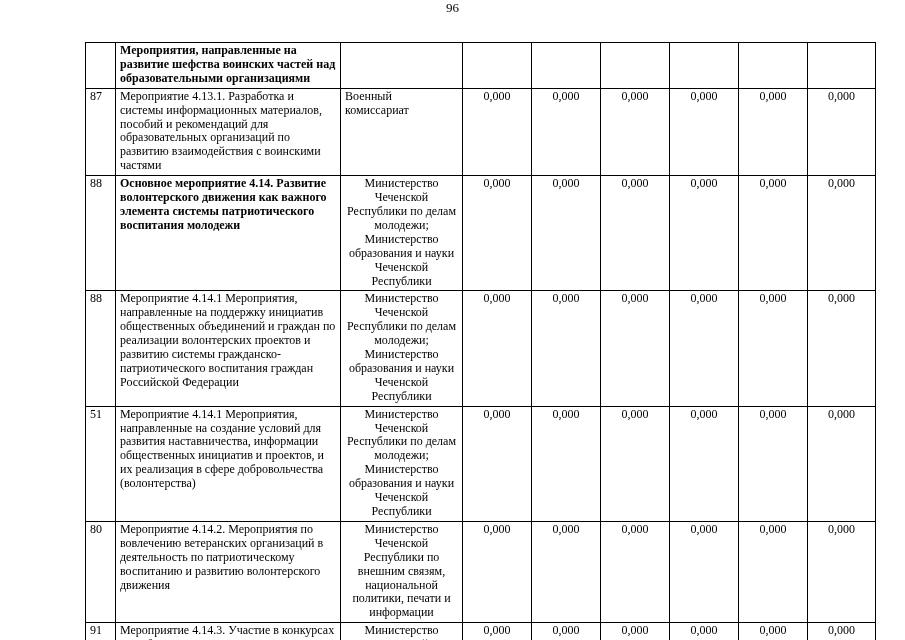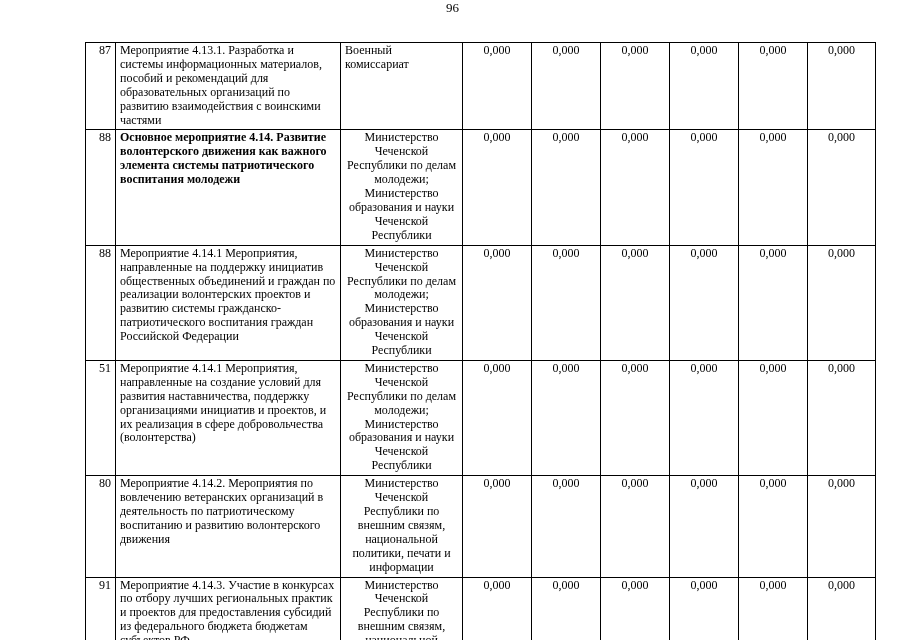--- a/index.html
+++ b/index.html
@@ -31,21 +31,21 @@
     font-size: 12px;
     line-height: 1.16;
   }
   table.doc-table td {
     border: 1px solid #000000;
     vertical-align: top;
     padding: 1px 4px 2px 4px;
     word-wrap: break-word;
   }
   td.col-num {
-    text-align: right;
+    text-align: left;
     padding-left: 1px;
     padding-right: 1px;
   }
   td.col-activity {
     text-align: left;
   }
   td.col-executor {
     text-align: center;
     margin-left: 12px;
   }
@@ -73,20 +73,31 @@
       <col style="width:225px">
       <col style="width:122px">
       <col style="width:69px">
       <col style="width:69px">
       <col style="width:69px">
       <col style="width:69px">
       <col style="width:69px">
       <col style="width:68px">
     </colgroup>
     <tbody>
+        <tr class="bold">
+          <td class="col-num"></td>
+          <td class="col-activity">Мероприятия, направленные на развитие шефства воинских частей над образовательными организациями</td>
+          <td class="col-executor"></td>
+          <td class="col-value"></td>
+          <td class="col-value"></td>
+          <td class="col-value"></td>
+          <td class="col-value"></td>
+          <td class="col-value"></td>
+          <td class="col-value"></td>
+        </tr>
         <tr>
           <td class="col-num">87</td>
           <td class="col-activity">Мероприятие 4.13.1. Разработка и системы информационных материалов, пособий и рекомендаций для образовательных организаций по развитию взаимодействия с воинскими частями</td>
           <td class="col-executor left">Военный комиссариат</td>
           <td class="col-value">0,000</td>
           <td class="col-value">0,000</td>
           <td class="col-value">0,000</td>
           <td class="col-value">0,000</td>
           <td class="col-value">0,000</td>
           <td class="col-value">0,000</td>
@@ -108,21 +119,21 @@
           <td class="col-executor">Министерство Чеченской Республики по делам молодежи; Министерство образования и науки Чеченской Республики</td>
           <td class="col-value">0,000</td>
           <td class="col-value">0,000</td>
           <td class="col-value">0,000</td>
           <td class="col-value">0,000</td>
           <td class="col-value">0,000</td>
           <td class="col-value">0,000</td>
         </tr>
         <tr>
           <td class="col-num">51</td>
-          <td class="col-activity">Мероприятие 4.14.1 Мероприятия, направленные на создание условий для развития наставничества, поддержку организациями инициатив и проектов, и их реализация в сфере добровольчества (волонтерства)</td>
+          <td class="col-activity">Мероприятие 4.14.1 Мероприятия, направленные на создание условий для развития наставничества, информации общественных инициатив и проектов, и их реализация в сфере добровольчества (волонтерства)</td>
           <td class="col-executor">Министерство Чеченской Республики по делам молодежи; Министерство образования и науки Чеченской Республики</td>
           <td class="col-value">0,000</td>
           <td class="col-value">0,000</td>
           <td class="col-value">0,000</td>
           <td class="col-value">0,000</td>
           <td class="col-value">0,000</td>
           <td class="col-value">0,000</td>
         </tr>
         <tr>
           <td class="col-num">80</td>

